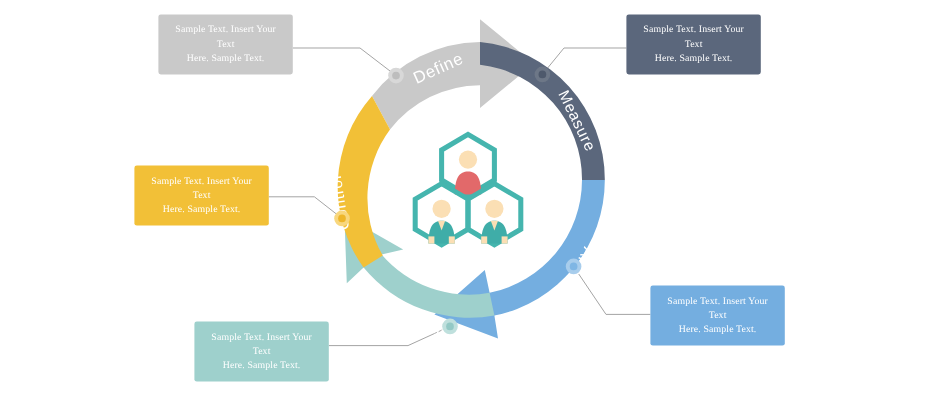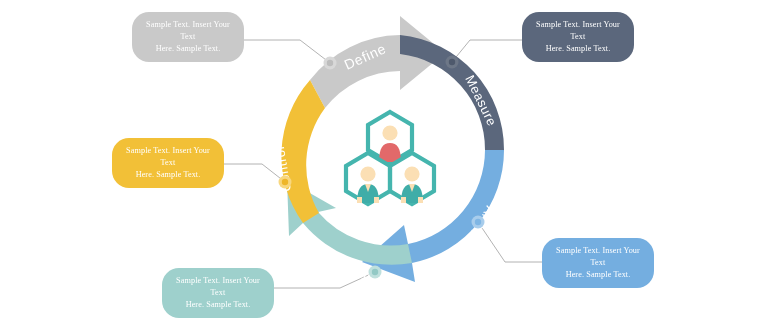--- a/index.html
+++ b/index.html
@@ -7,21 +7,21 @@
     width:780px;height:335px;
     background:#ffffff;
     font-family:"Liberation Serif", serif;
     overflow:hidden;
   }
   #stage{position:relative;width:780px;height:335px;}
   #cycle-svg{position:absolute;left:0;top:0;width:780px;height:335px;}
 
   .callout{
     position:absolute;
-    border-radius:17px;
+    border-radius:2px;
     display:flex;
     align-items:center;
     justify-content:center;
     text-align:center;
     box-sizing:border-box;
     padding:6px 10px;
     font-family:Liberation Serif, serif;
   }
   .callout .ctext{
     font-size:8.2px;

